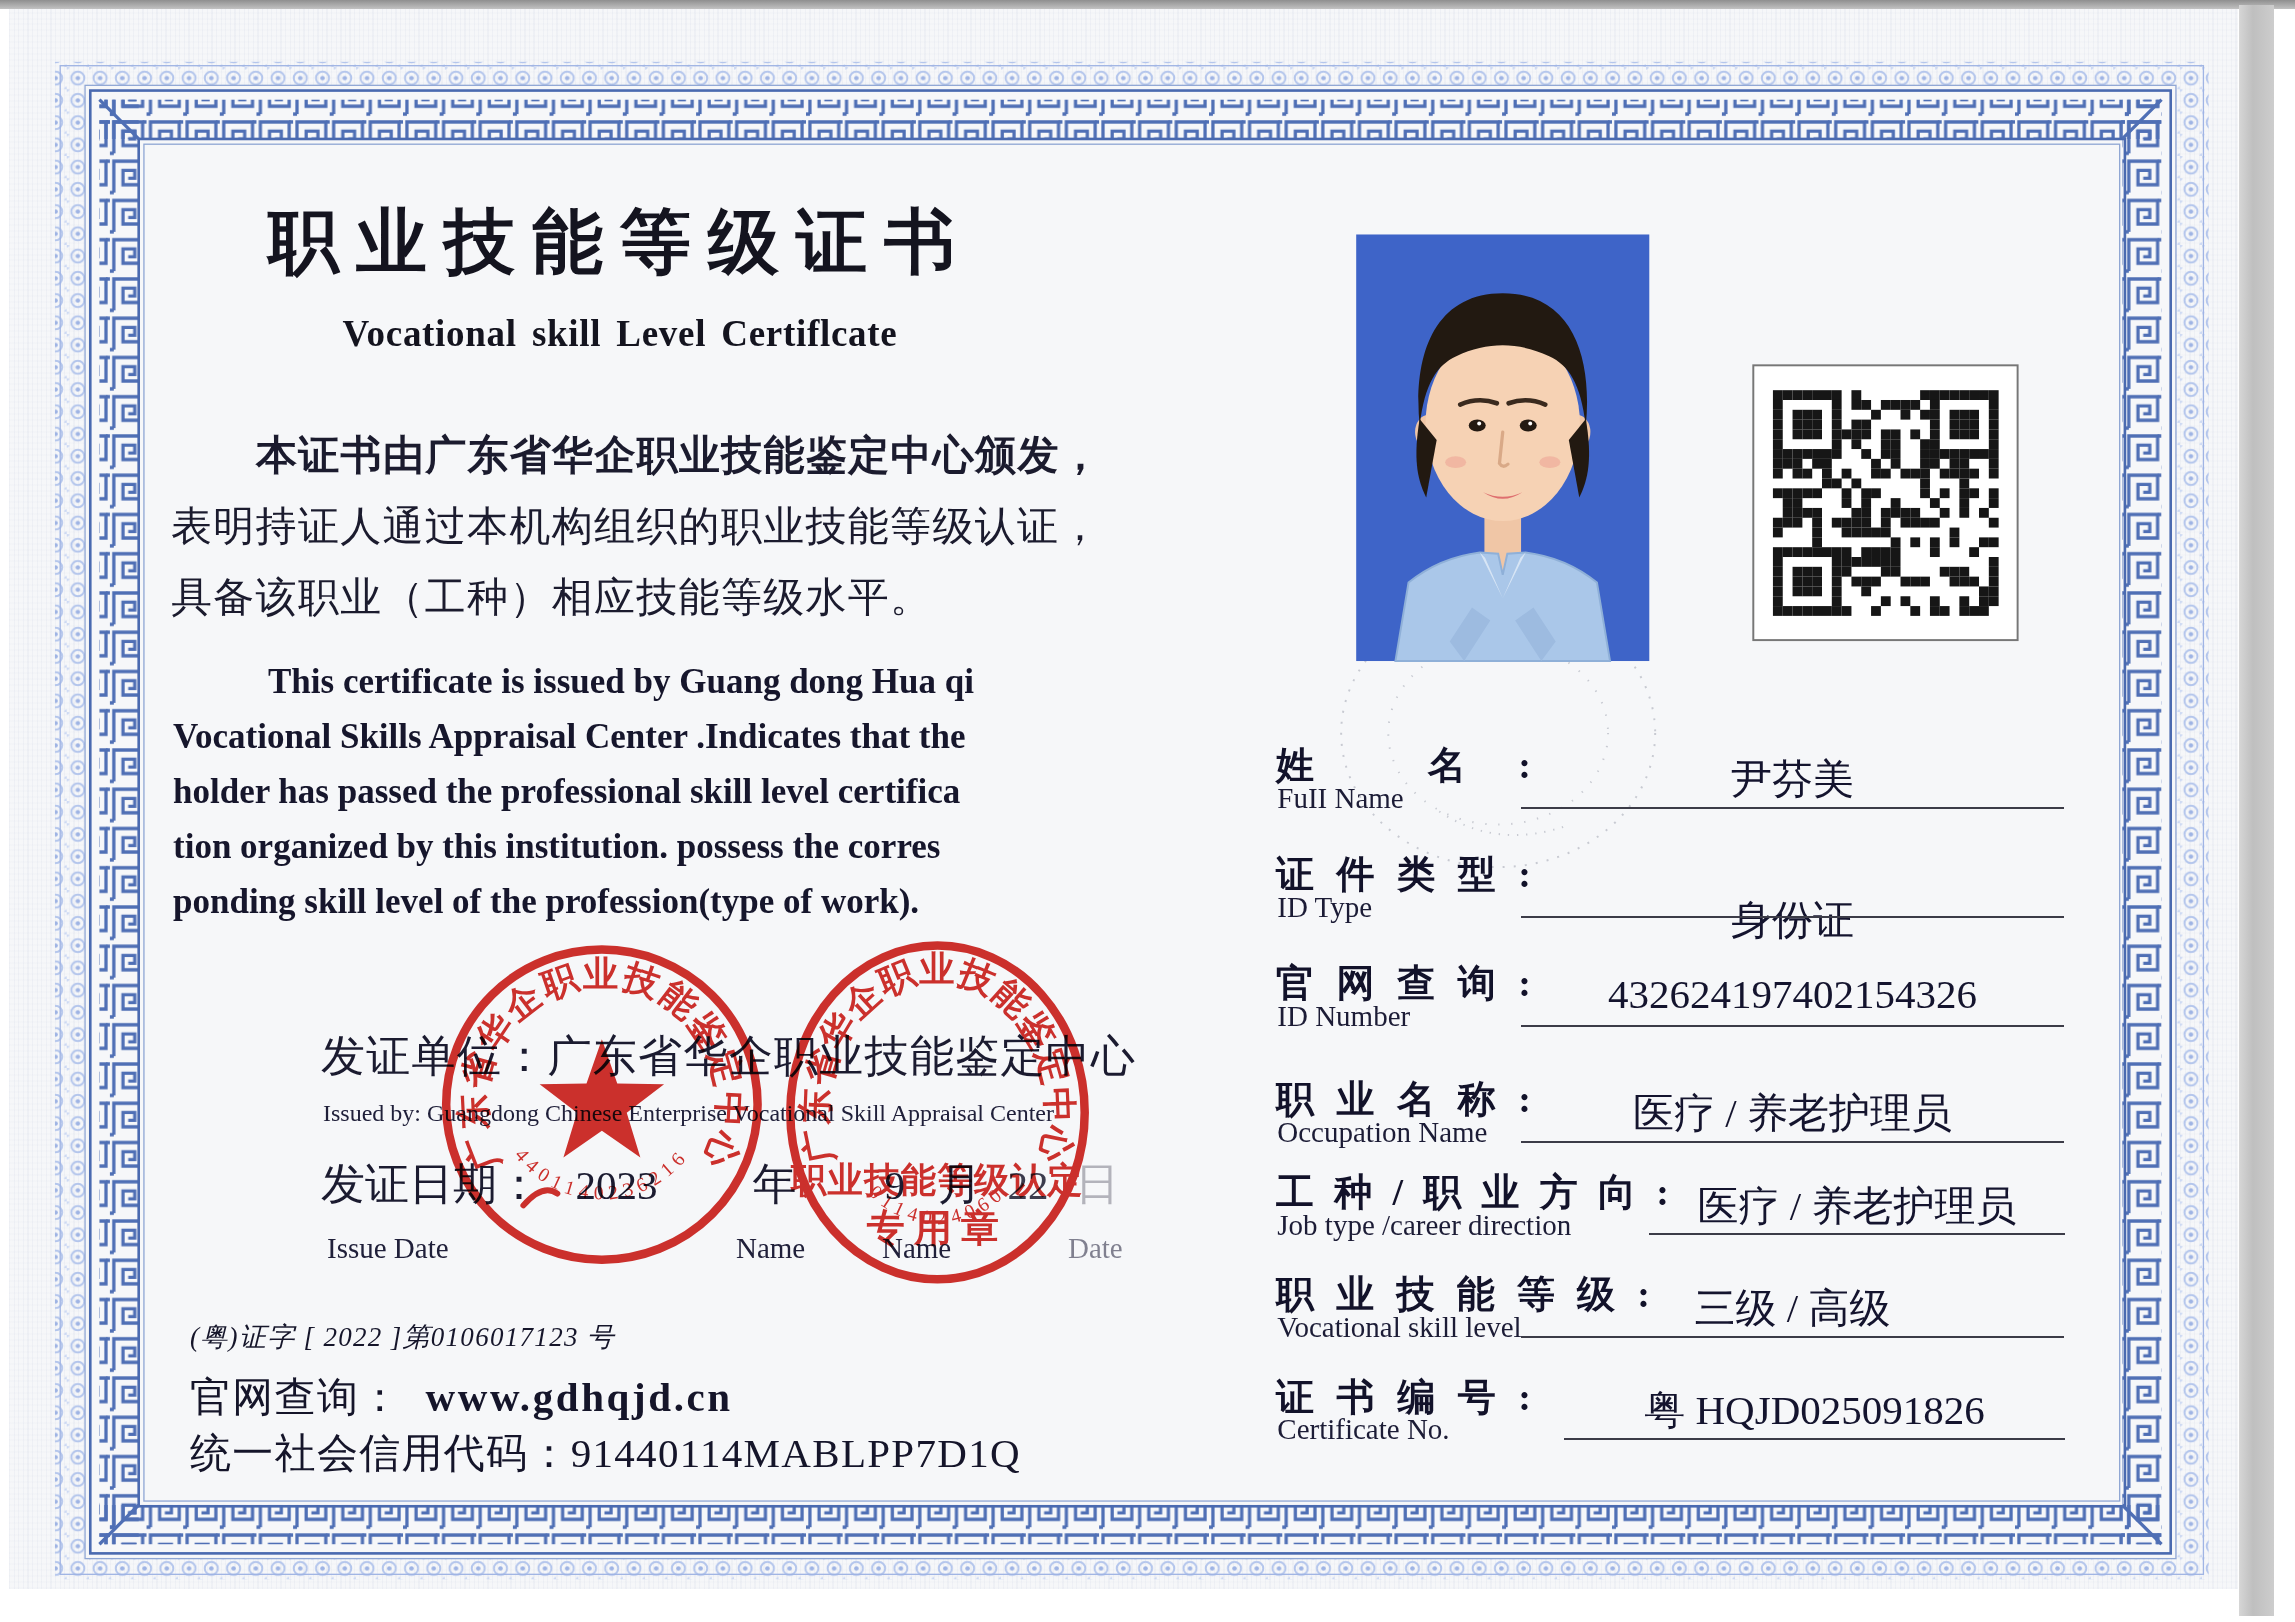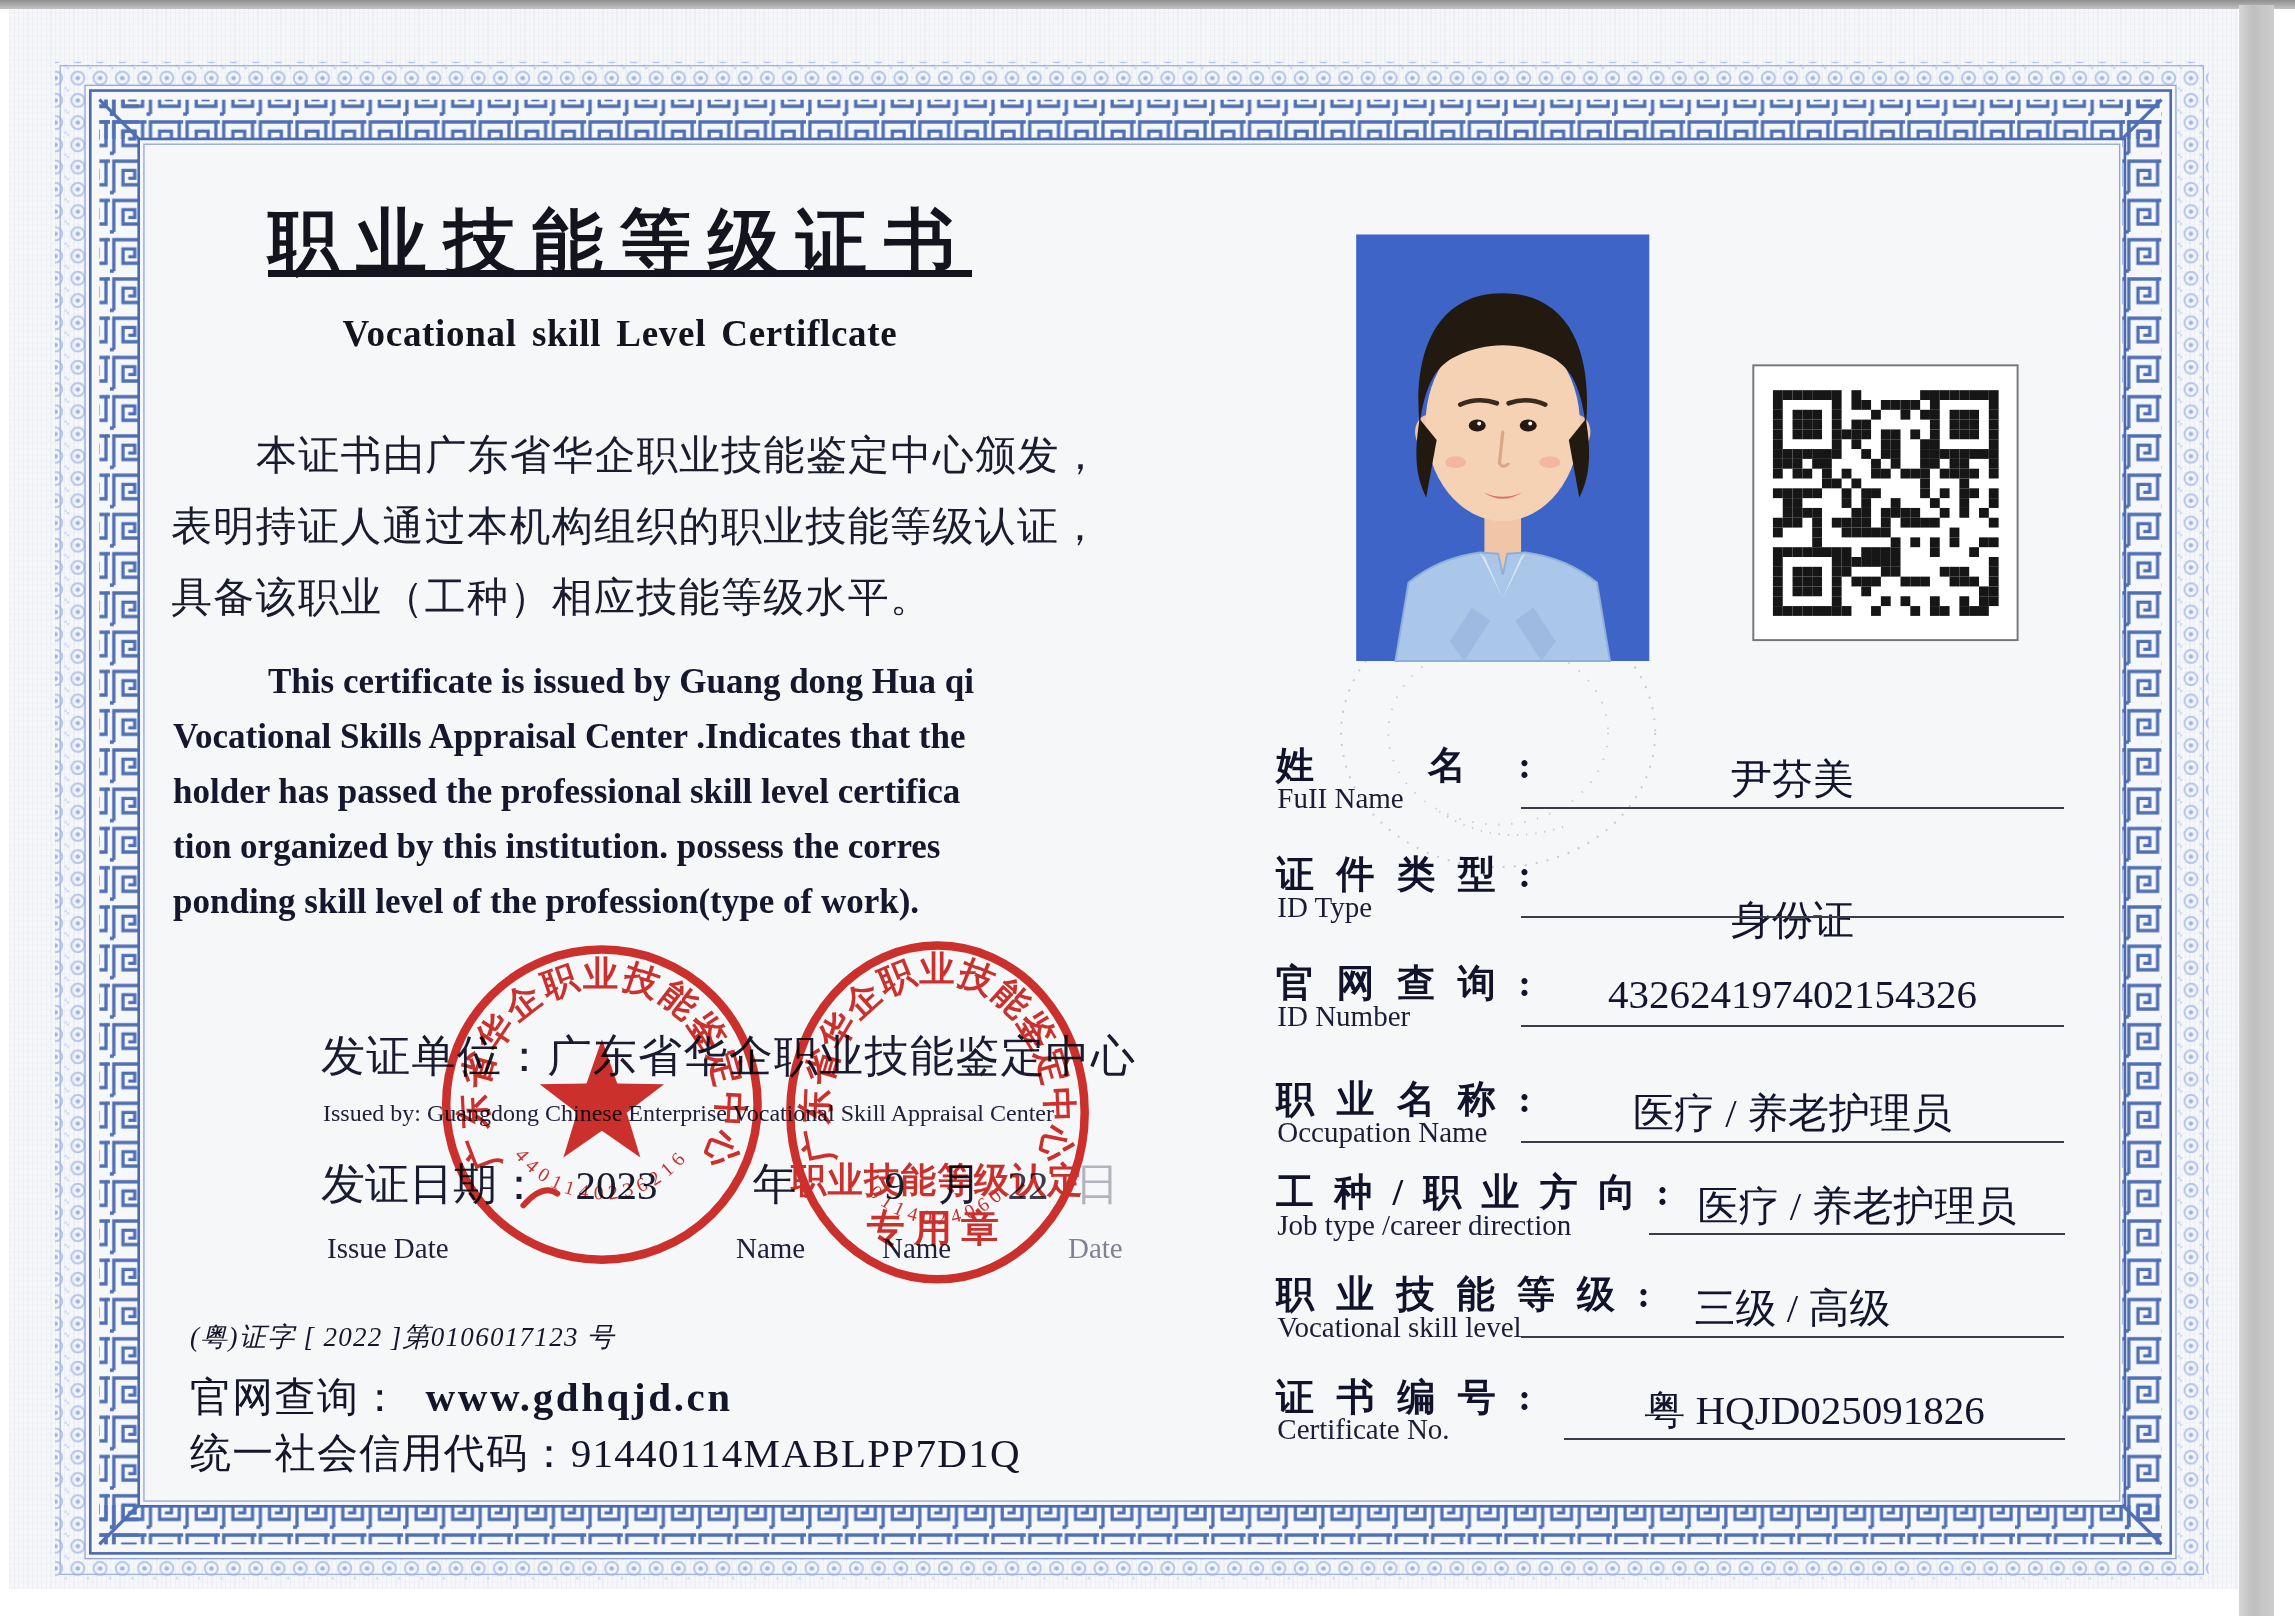--- a/index.html
+++ b/index.html
@@ -18,26 +18,26 @@
       repeating-linear-gradient(90deg, rgba(95,115,170,0.05) 0 1.3px, rgba(0,0,0,0) 1.3px 4.6px),
       repeating-linear-gradient(0deg, rgba(190,198,218,0.05) 0 2px, rgba(0,0,0,0) 2px 5.9px),
       #f6f7f9;
   }
   svg.overlay{position:absolute;left:0;top:0;}
   .abs{position:absolute;line-height:1;}
   .center{text-align:center;}
 
   
   .title-cn{left:162px;top:207px;width:916px;font-size:71px;font-weight:700;
-    letter-spacing:17px;color:#14141f;text-decoration:underline;}
+    letter-spacing:17px;color:#14141f;}
   .title-en{left:162px;top:315px;width:916px;font-size:37px;font-weight:700;
     letter-spacing:0.7px;word-spacing:5.2px;color:#14141f;}
   .intro-cn{left:171px;top:420px;width:955px;font-size:41px;line-height:71px;
     color:#1b1b2e;letter-spacing:1.3px;}
-  .intro-cn .indent{text-indent:85px;}
+  .intro-cn .indent{text-indent:85px;font-weight:bold;}
   .intro-en{left:173px;top:654px;width:962px;font-size:35px;font-weight:700;
     line-height:55px;color:#16162c;}
   .intro-en .indent{text-indent:95px;}
   .issuer-cn{left:321px;top:1035px;font-size:44px;letter-spacing:1.3px;color:#1b1b30;}
   .issuer-en{left:323px;top:1101px;font-size:24px;color:#20203a;}
   .date-row{left:321px;top:1163px;width:851px;font-size:44px;color:#1b1b30;white-space:nowrap;}
   .date-row .num{font-size:41px;}
   .date-row .g1{margin-left:23.6px;} .date-row .g2{margin-left:84px;}
   .date-row .g3{margin-left:77px;} .date-row .g4{margin-left:22px;}
   .date-row .g5{margin-left:14.4px;opacity:.85;} .date-row .g6{margin-left:15.7px;opacity:.3;}

